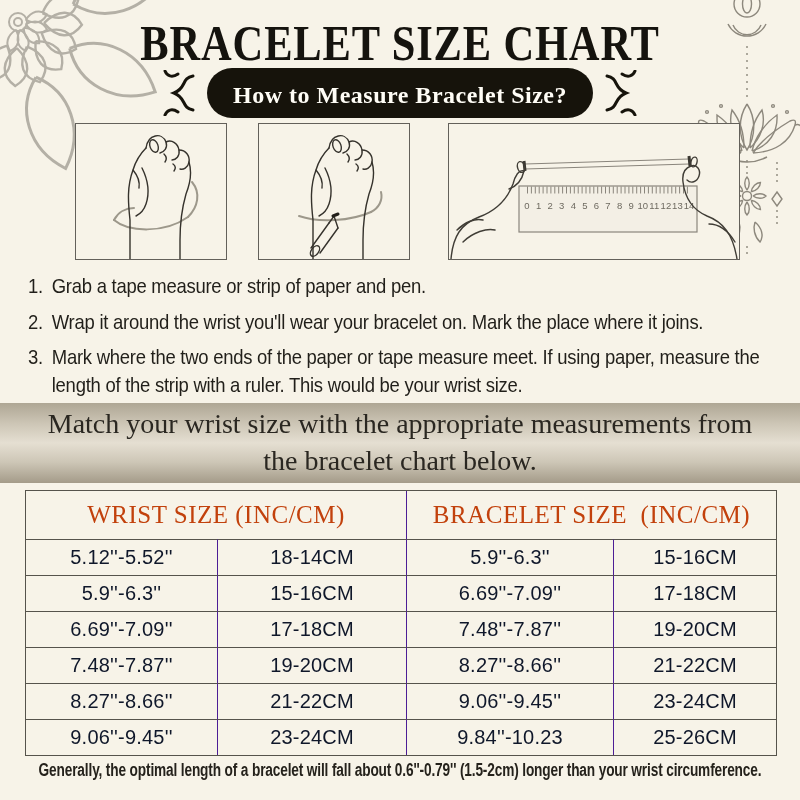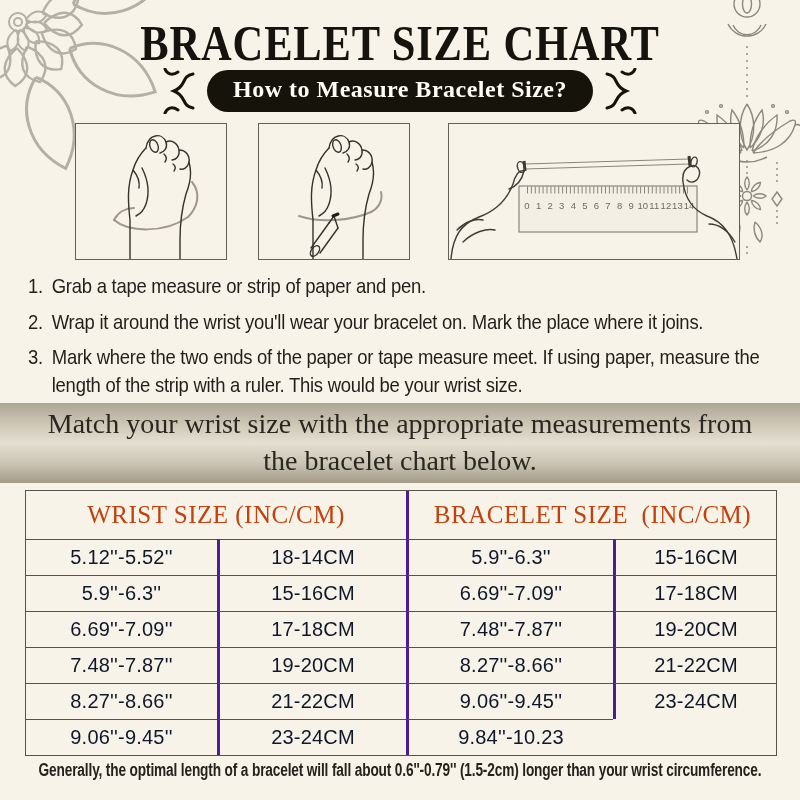--- a/index.html
+++ b/index.html
@@ -10,21 +10,21 @@
   .lotus{position:absolute;left:690px;top:0;width:110px;height:260px;}
   
   .title{position:absolute;top:14px;left:0;width:800px;text-align:center;
          font-family:"Liberation Serif",serif;font-weight:700;font-size:50px;
          letter-spacing:1px;color:#15130e;transform:scaleX(.85);white-space:nowrap;}
   
   .badge-row{position:absolute;top:68px;left:0;width:800px;display:flex;
              justify-content:center;align-items:center;gap:10px;}
   .pill{background:#16130b;color:#fffdf6;font-family:"Liberation Serif",serif;
         font-weight:700;font-size:24px;letter-spacing:.5px;
-        padding:6px 26px 9px;border-radius:26px;white-space:nowrap;}
+        padding:14px 26px 9px;border-radius:26px;white-space:nowrap;}
   .flourish{width:34px;height:46px;}
   
   .illus{position:absolute;top:123px;height:135px;border:1px solid #63605a;background:#f7f3e8;}
   .illus svg{display:block;width:100%;height:100%;}
   .illus1{left:75px;width:150px;}
   .illus2{left:258px;width:150px;}
   .illus3{left:448px;width:290px;}
   
   .steps{position:absolute;left:28px;top:272px;width:845px;transform:scaleX(.88);
          transform-origin:left top;font-size:21px;letter-spacing:-.3px;color:#211f1a;}
@@ -38,21 +38,21 @@
   .banner-text{width:724px;text-align:center;font-family:"Liberation Serif",serif;
                font-size:28px;line-height:1.32;color:#2a2721;}
   
   .size-table{position:absolute;left:25px;top:490px;width:750px;
               border:1px solid #56534c;display:grid;
               grid-template-columns:191px 189px 207px 163px;
               grid-template-rows:48px repeat(6,36px);}
   .cell{display:flex;align-items:center;justify-content:center;box-sizing:border-box;}
   .th{grid-column:span 2;font-family:"Liberation Serif",serif;font-size:25px;
       letter-spacing:.5px;color:#c2410c;}
-  .vl{border-left:3px solid #4c1d95;}
+  .vl{border-left:1px solid #4c1d95;}
   .td{font-size:20px;color:#0f172a;border-top:1px solid #56534c;letter-spacing:.2px;}
   
   .footnote{position:absolute;left:20px;top:760px;width:1000px;transform:scaleX(.76);
             transform-origin:left top;text-align:center;font-size:18px;font-weight:700;
             color:#25221c;letter-spacing:-.2px;white-space:nowrap;}
 </style>
 </head>
 <body>
 
 <div class="page">
@@ -287,17 +287,18 @@
     <div class="cell td vl">21-22CM</div>
 
     <div class="cell td">8.27''-8.66''</div>
     <div class="cell td vl">21-22CM</div>
     <div class="cell td vl">9.06''-9.45''</div>
     <div class="cell td vl">23-24CM</div>
 
     <div class="cell td">9.06''-9.45''</div>
     <div class="cell td vl">23-24CM</div>
     <div class="cell td vl">9.84''-10.23</div>
+    <div class="cell td vl">25-26CM</div>
   </div>
 
   <div class="footnote">Generally, the optimal length of a bracelet will fall about 0.6''-0.79'' (1.5-2cm) longer than your wrist circumference.</div>
 
 </div>
 
 </body></html>

